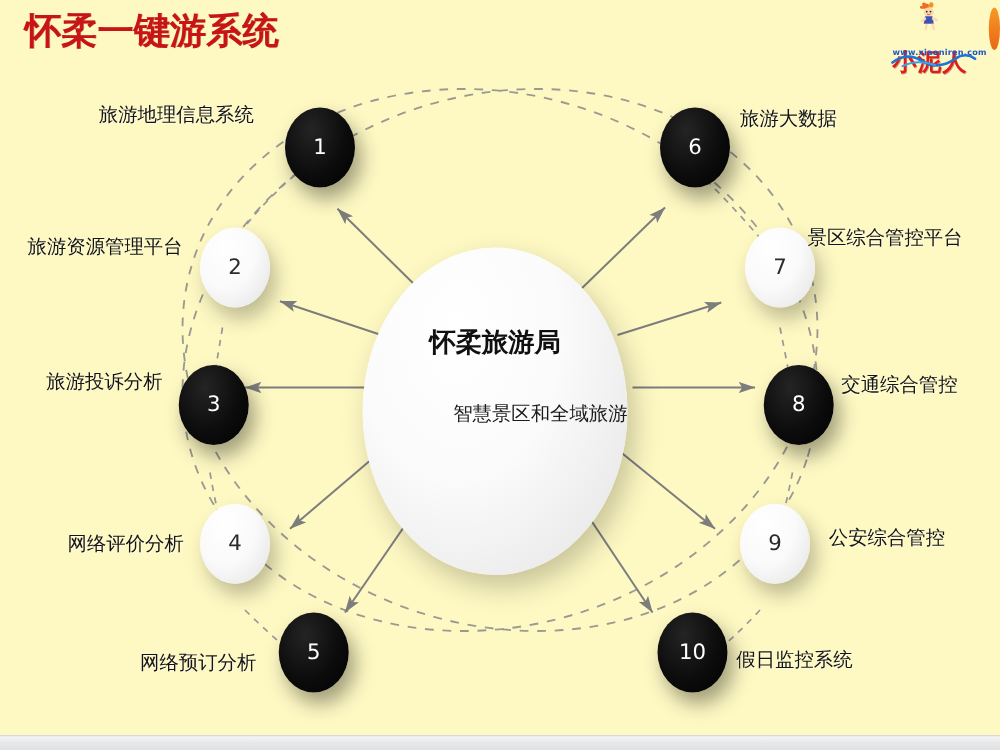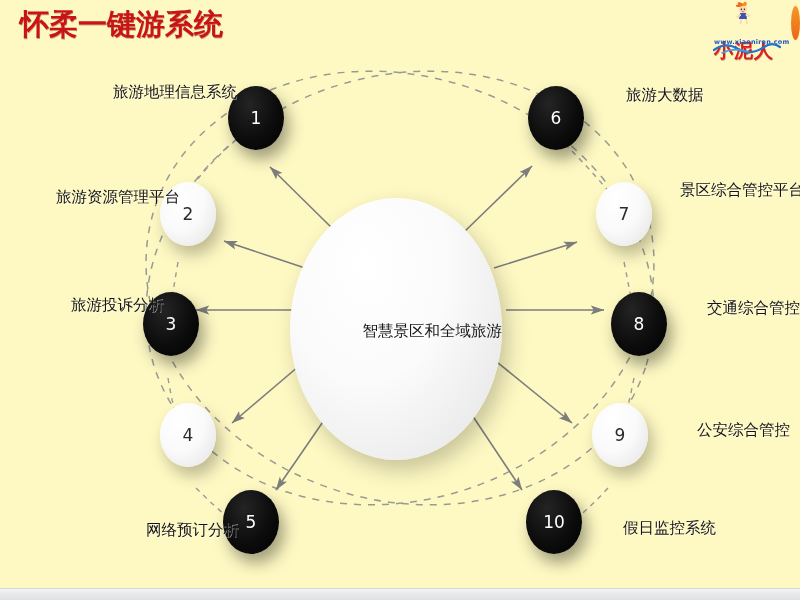--- a/index.html
+++ b/index.html
@@ -164,21 +164,20 @@
   .node .num { line-height: 1; }
 
   
   .label {
     position: absolute;
     font-size: 15.5px;
     color: #141414;
     white-space: nowrap;
     z-index: 6;
     text-shadow: .6px .6px 0 rgba(255,255,255,.55);
-    padding-left: 34px;
   }
   .label.right-align { text-align: right; }
 
   
   #bottom-strip {
     position: absolute;
     left: 0;
     top: 588px;
     width: 800px;
     height: 11px;
@@ -249,20 +248,21 @@
         <path d="M338 360 L276 450"></path>
         <path d="M463 193 L532 126"></path>
         <path d="M494 228 L577 202"></path>
         <path d="M506 270 L604 270"></path>
         <path d="M492 318 L572 383"></path>
         <path d="M460 357 L522 450"></path>
       </g>
     </svg>
 
     <div id="hub">
+      <div class="hub-title">怀柔旅游局</div>
       <div class="hub-sub1">智慧景区和全域旅游</div>
     </div>
 
     <div class="node dark" style="left:228px; top:46px;">
       <span class="num">1</span>
     </div>
     <div class="node light" style="left:160px; top:142px;">
       <span class="num">2</span>
     </div>
     <div class="node dark" style="left:143px; top:252px;">
@@ -287,20 +287,21 @@
     <div class="node light" style="left:592px; top:363px;">
       <span class="num">9</span>
     </div>
     <div class="node dark" style="left:526px; top:450px;">
       <span class="num">10</span>
     </div>
 
     <div class="label right-align" style="left:0px;  top:42px;  width:203px;">旅游地理信息系统</div>
     <div class="label right-align" style="left:0px;  top:147px; width:146px;">旅游资源管理平台</div>
     <div class="label right-align" style="left:0px;  top:255px; width:130px;">旅游投诉分析</div>
+    <div class="label right-align" style="left:0px;  top:385px; width:147px;">网络评价分析</div>
     <div class="label right-align" style="left:0px;  top:480px; width:205px;">网络预订分析</div>
 
     <div class="label" style="left:592px; top:45px;">旅游大数据</div>
     <div class="label" style="left:646px; top:140px;">景区综合管控平台</div>
     <div class="label" style="left:673px; top:258px;">交通综合管控</div>
     <div class="label" style="left:663px; top:380px;">公安综合管控</div>
     <div class="label" style="left:589px; top:478px;">假日监控系统</div>
 
   </div>
 

